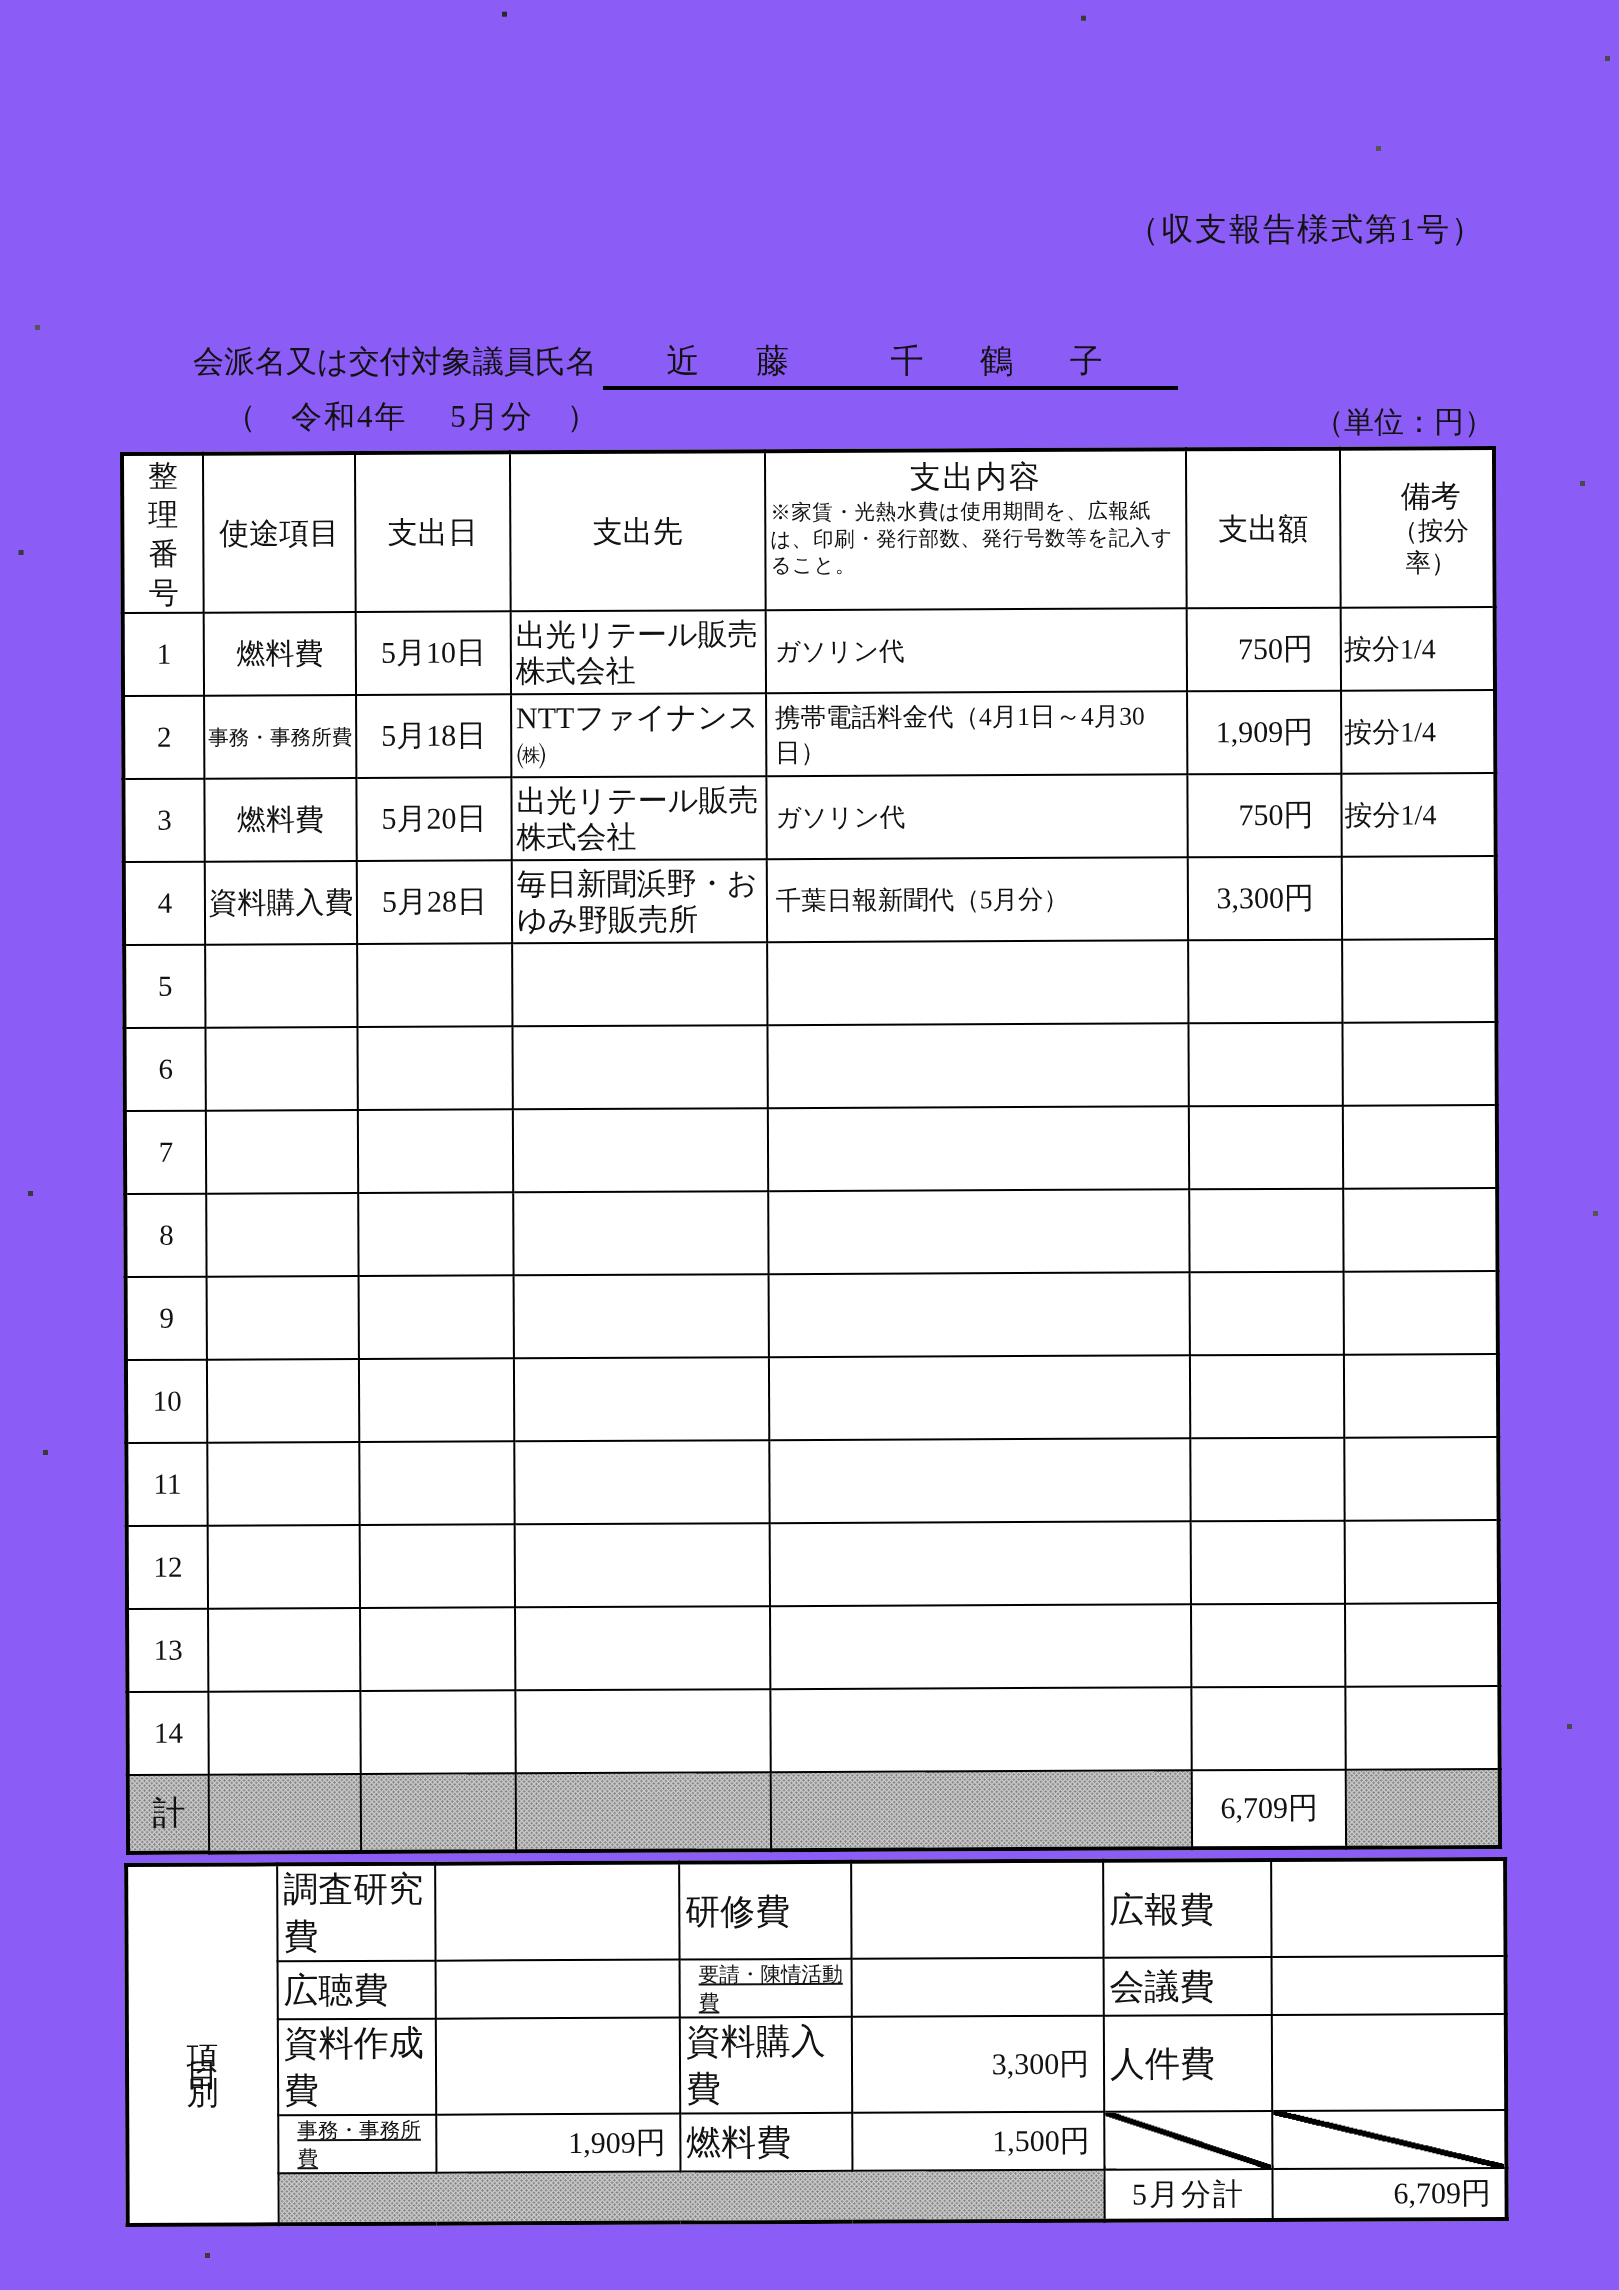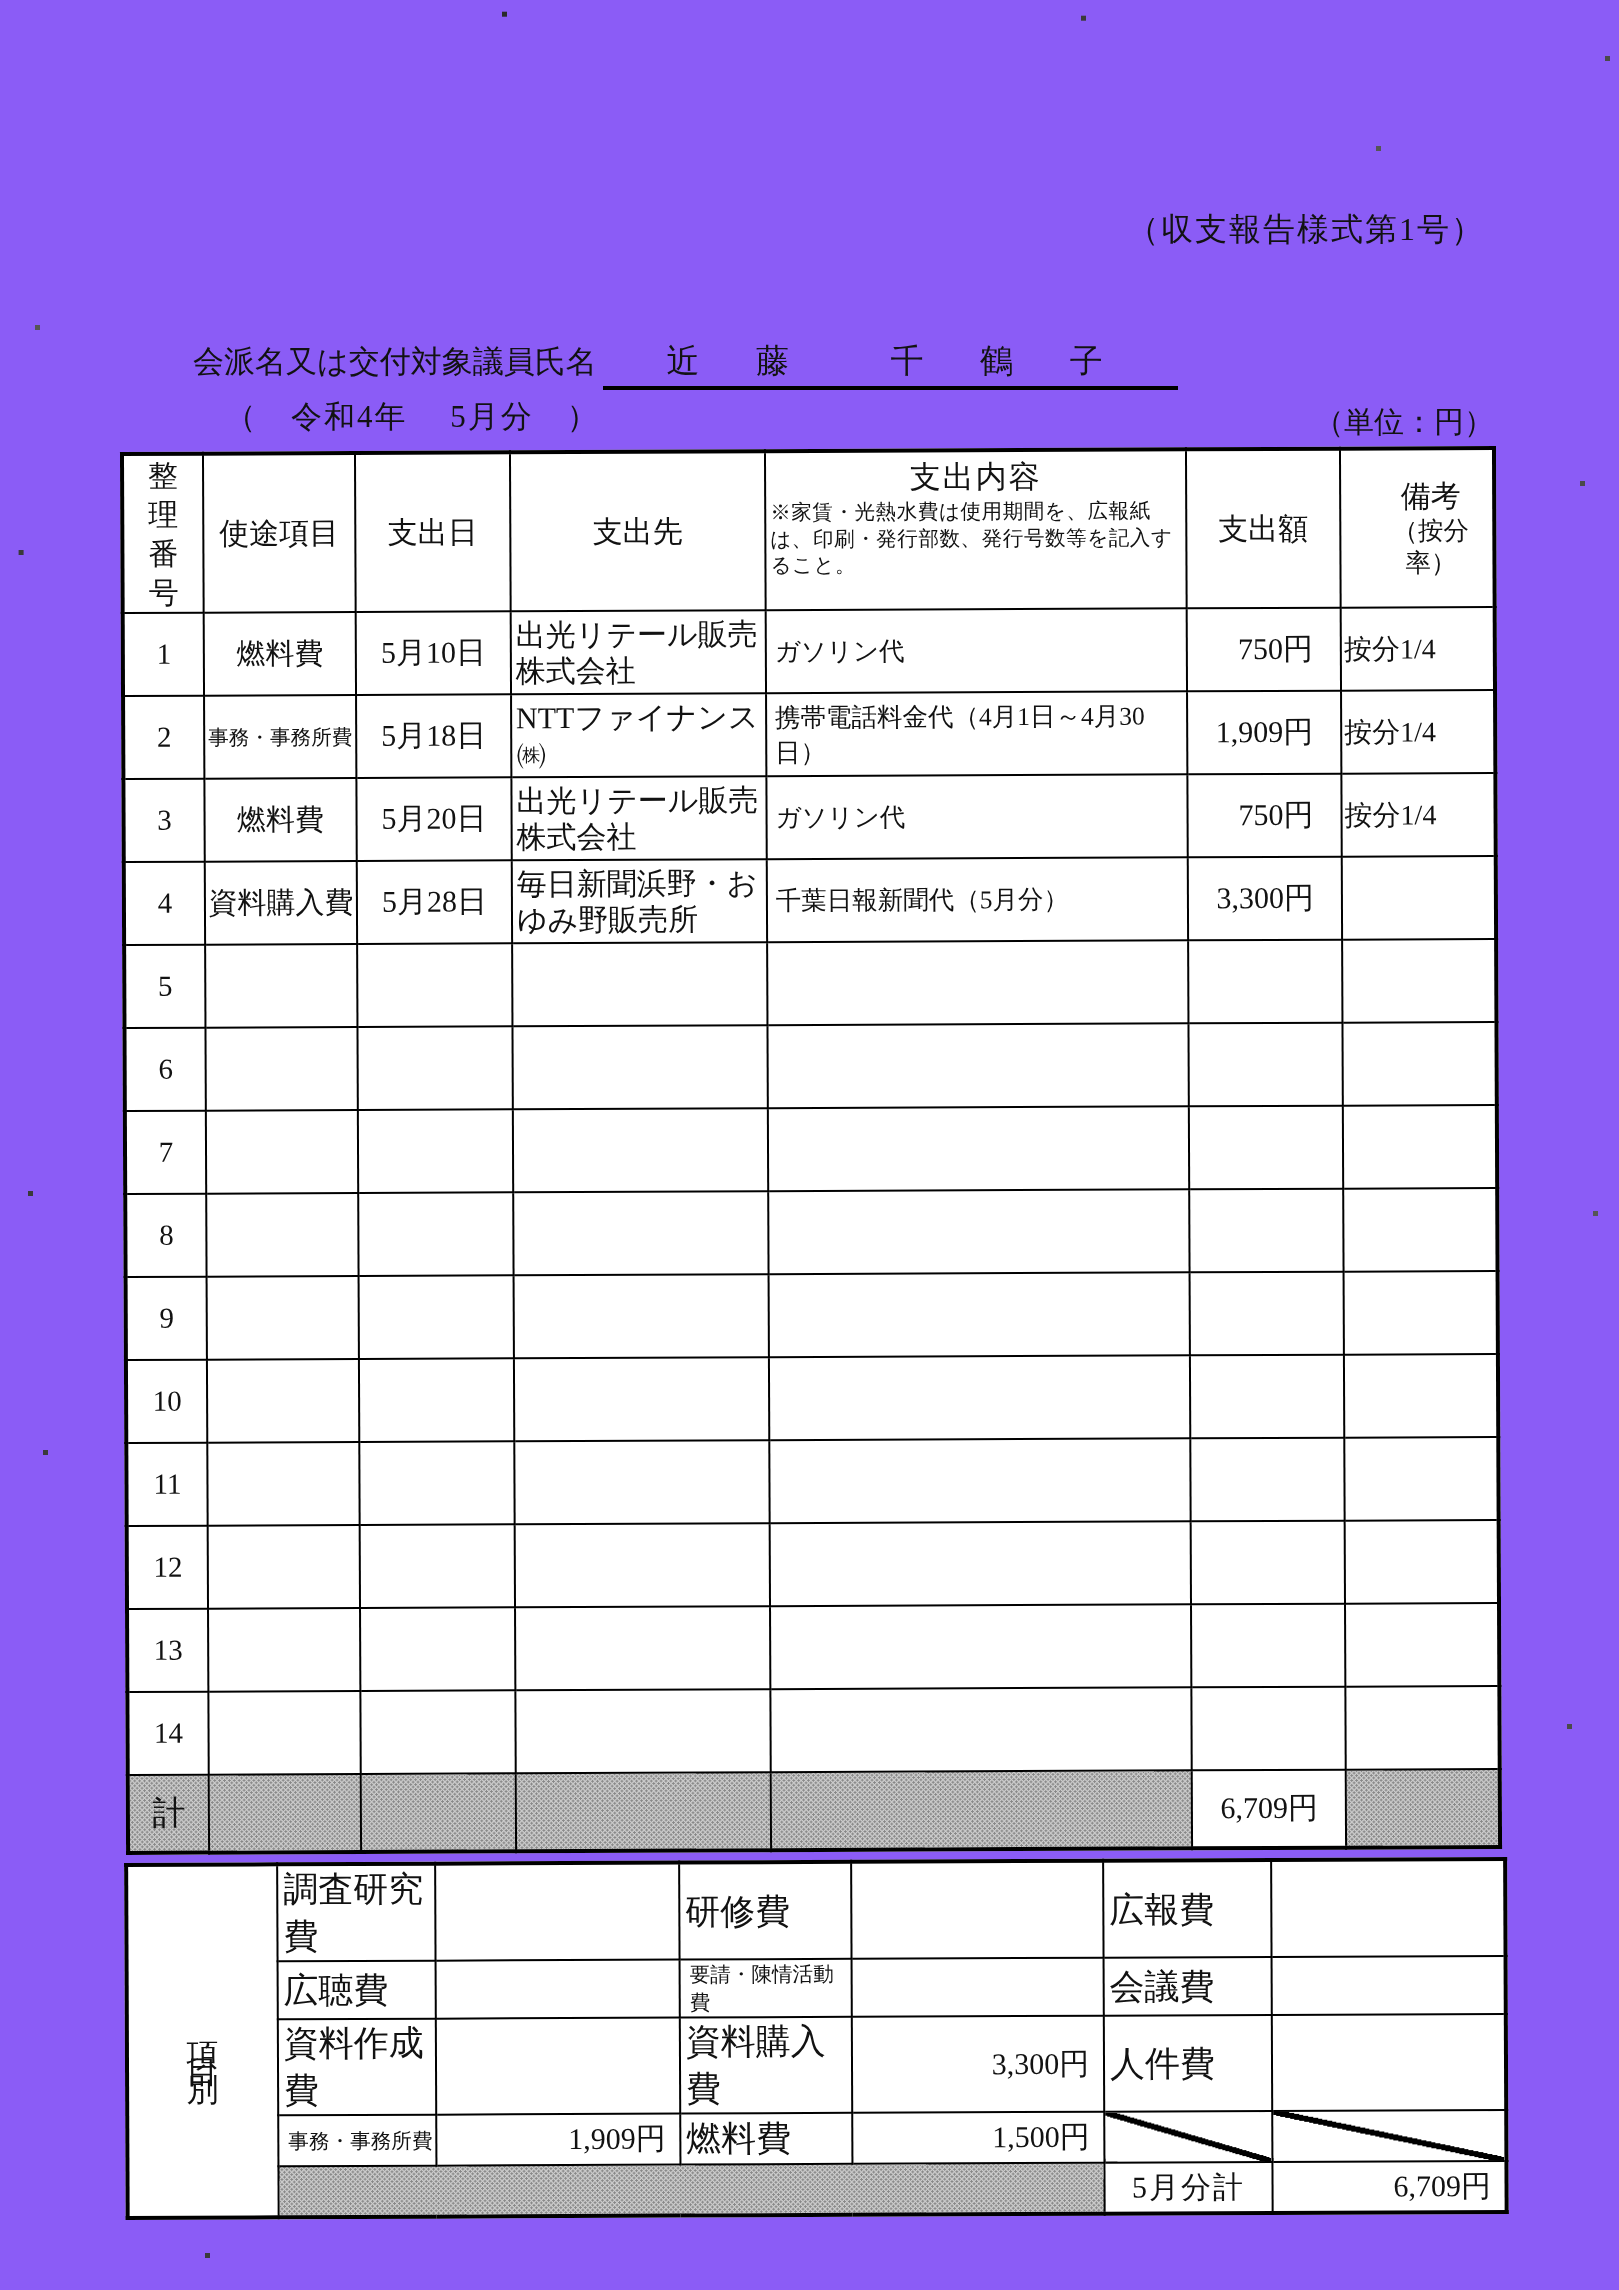--- a/index.html
+++ b/index.html
@@ -50,21 +50,21 @@
                      radial-gradient(circle,#878787 30%,transparent 34%);
     background-size:4.9px 4.9px;background-position:0 0,2.5px 2.5px;
   }
   .total-label{font-size:33px;text-align:center;}
 
   .summary tr{height:51px;}
   .side{width:151px;}
   .side-inner{writing-mode:vertical-rl;text-orientation:upright;margin:0 auto;
     font-size:32px;letter-spacing:15.7px;line-height:1;}
   .s-cat{text-align:left;font-size:35px;padding-left:4.9px;}
-  .s-cat.sm{font-size:20.6px;padding-left:9px;}
+  .s-cat.sm{font-size:20.6px;padding-left:18px;text-decoration:underline;}
   .s-val{text-align:right;font-size:30px;padding-right:13.7px;}
   .s-total-label{text-align:center;font-size:30px;letter-spacing:2px;}
   .diag{
     background-image:linear-gradient(to top right,
       transparent calc(50% - 2.9px),#000 calc(50% - 2.9px),#000 calc(50% + 2.9px),transparent calc(50% + 2.9px));
   }
 
   .noise{position:absolute;top:0;left:0;width:2.9px;height:2.9px;
     box-shadow:503px 12.7px 0 1px #2a2a2a,1082px 16.7px 0 1px #3a3a3a,1606px 57px 0 1px #4a4a4a,
     1377px 147px 0 1px #555,36px 326px 0 1px #555,19.6px 551px 0 1px #3a3a3a,1581px 482px 0 1px #4a4a4a,

